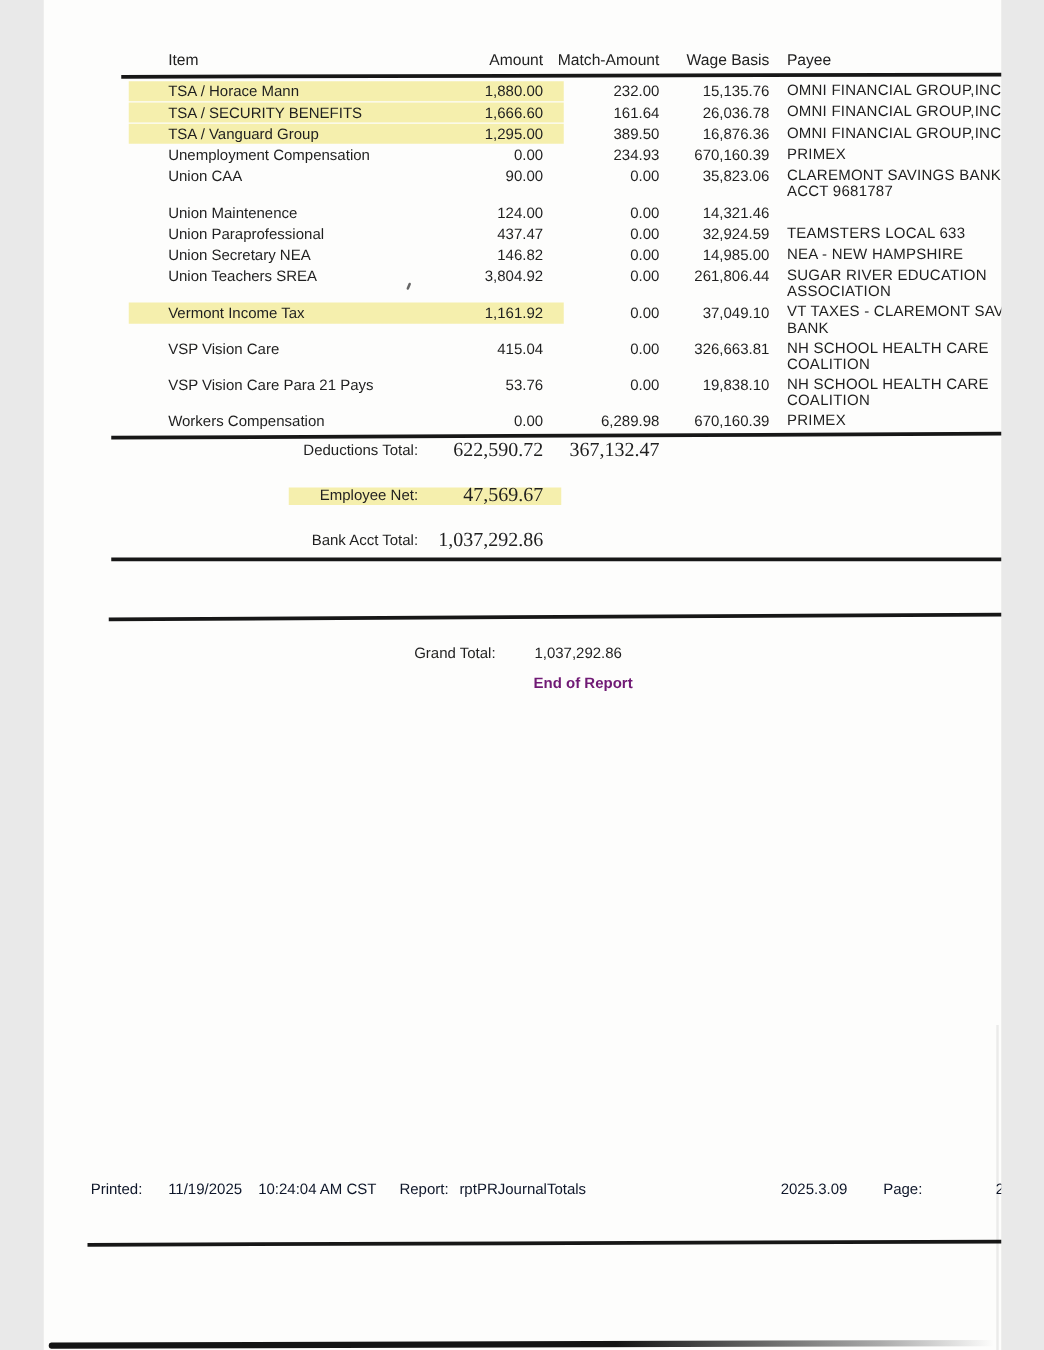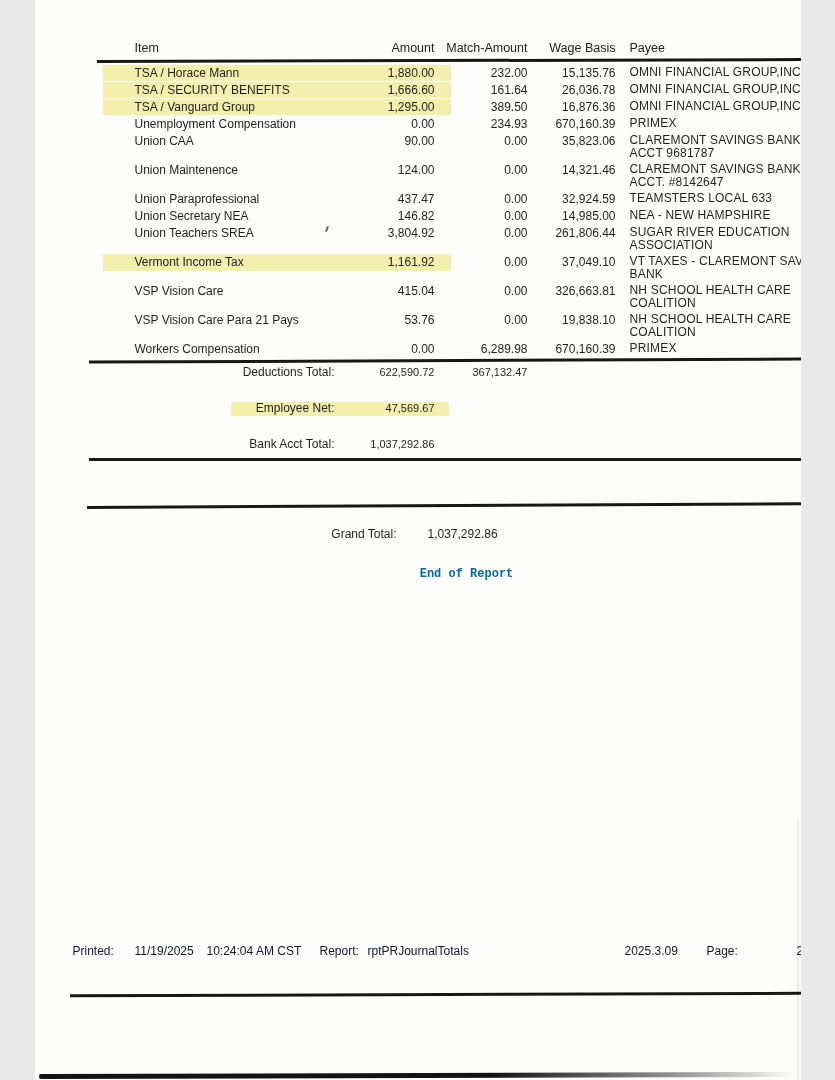--- a/index.html
+++ b/index.html
@@ -29,32 +29,32 @@
   .row.hl{
     background-image:linear-gradient(var(--hl,#f5efad),var(--hl,#f5efad));
     background-repeat:no-repeat;
     background-size:348px 17px;
     background-position:6px 1px;
   }
   .rule-mid{margin:2px 0 0 -8px;width:737px;height:3px;transform:rotate(-0.25deg);}
   .totals{margin-top:3px;}
   .total-line{display:grid;grid-template-columns:238px 100px 93px;}
   .total-label{font-size:12px;line-height:15px;text-align:right;}
-  .total-val{font-size:11px;line-height:15px;text-align:right;}
+  .total-val{font-size:16px;line-height:15px;text-align:right;font-family:Liberation Serif, serif;}
   .tl-emp{margin-top:21px;
     background-image:linear-gradient(var(--hl,#f5efad),var(--hl,#f5efad));
     background-repeat:no-repeat;background-size:218px 16px;background-position:134px 1px;}
   .tl-bank{margin-top:21px;}
   .rule-bank{margin:6px 0 0 -8px;width:737px;height:3px;}
   .spacer-grand{height:43px;}
   .rule-grand{margin-left:-10px;width:740px;height:3px;transform:rotate(-0.3deg);}
   .grand-line{margin-top:20px;display:grid;grid-template-columns:300px 31px 140px;}
   .grand-label{font-size:12px;text-align:right;}
   .grand-val{font-size:12px;text-align:left;}
-  .end-report{margin-top:26px;width:740px;text-align:center;font-size:12px;font-weight:bold;color:#0369a1;font-family:Liberation Mono, monospace;}
+  .end-report{margin-top:10px;width:740px;text-align:center;font-size:12px;font-weight:bold;color:#701a75;}
   
   .speck{position:absolute;top:226px;left:291px;width:2px;height:6px;background:#666;transform:rotate(22deg);border-radius:1px;}
   
   .rule-footer{position:absolute;top:993px;left:35px;width:750px;height:3px;transform:rotate(-0.2deg);}
   .footer-text{position:absolute;top:944px;left:0;width:835px;height:16px;font-size:12px;color:#0f172a;}
   .footer-text span{position:absolute;white-space:nowrap;}
   .f-printed{left:38px;}
   .f-date{left:100px;}
   .f-time{left:172px;}
   .f-replabel{left:285px;}
@@ -137,21 +137,20 @@
     <div class="cell c-payee">CLAREMONT SAVINGS BANK ACCT 9681787</div>
   </div>
 
   <div class="row cols">
     <div class="c-indent"></div>
     <div class="cell c-item">Union Maintenence</div>
     <div class="cell c-amount num">124.00</div>
     <div class="cell c-match num">0.00</div>
     <div class="cell c-wage num">14,321.46</div>
     <div class="c-gap"></div>
-    <div class="cell c-payee">CLAREMONT SAVINGS BANK ACCT. #8142647</div>
   </div>
 
   <div class="row cols">
     <div class="c-indent"></div>
     <div class="cell c-item">Union Paraprofessional</div>
     <div class="cell c-amount num">437.47</div>
     <div class="cell c-match num">0.00</div>
     <div class="cell c-wage num">32,924.59</div>
     <div class="c-gap"></div>
     <div class="cell c-payee">TEAMSTERS LOCAL 633</div>

